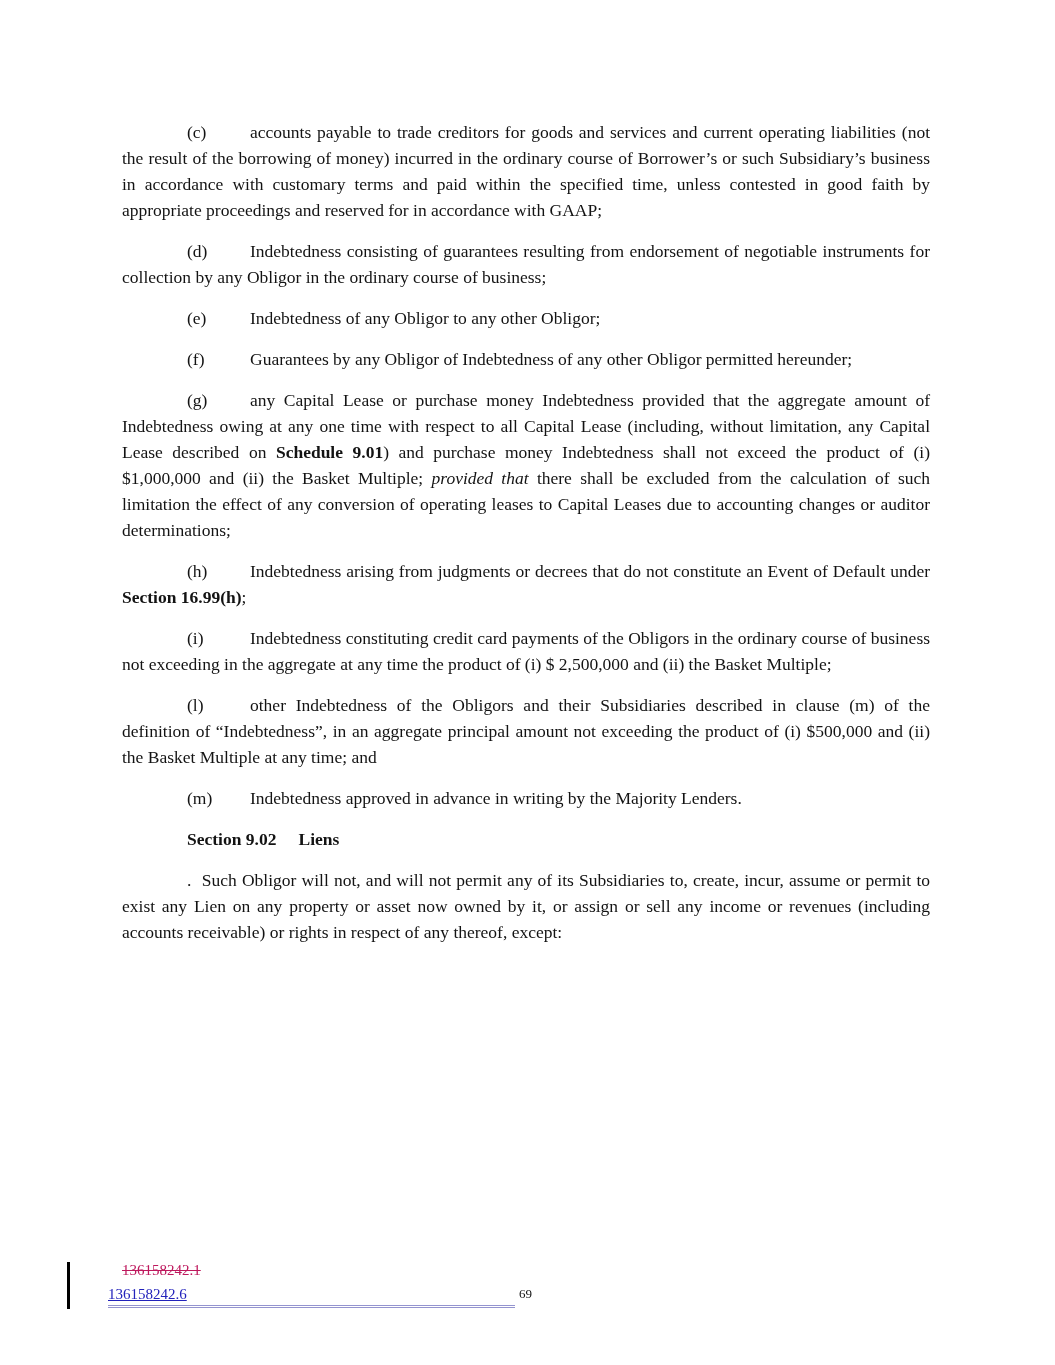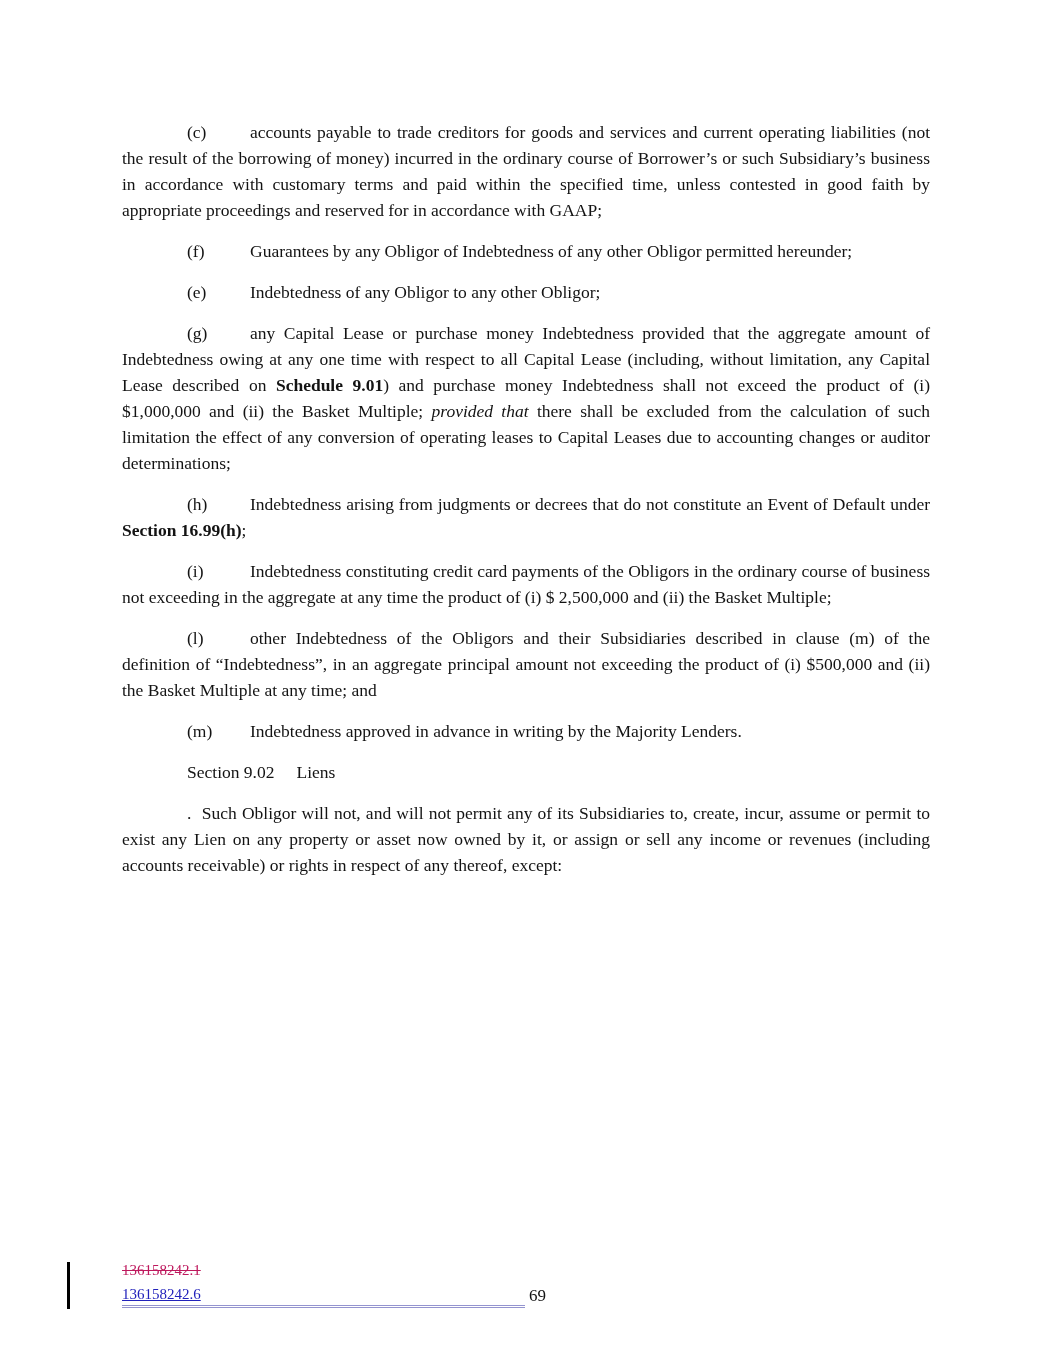--- a/index.html
+++ b/index.html
@@ -27,21 +27,21 @@
   }
   .label {
     display: inline-block;
     width: 63px;
     text-indent: 0;
   }
   .heading {
     margin: 0 0 15px 0;
     text-indent: 65px;
     line-height: 26px;
-    font-weight: normal;
+    font-weight: bold;
     text-align: left;
   }
   .heading-title { margin-left: 22px; }
   .bold { font-weight: bold; }
   .italic { font-style: italic; }
 
   .change-bar {
     position: absolute;
     left: 67px;
     top: 1262px;
@@ -53,56 +53,57 @@
     position: absolute;
     left: 122px;
     top: 1260px;
     font-size: 15px;
     line-height: 20px;
     color: #be185d;
     text-decoration: line-through;
   }
   .footer-row {
     position: absolute;
-    left: 122px;
+    left: 108px;
     top: 1284px;
     width: 424px;
     display: flex;
-    align-items: flex-end;
+    align-items: flex-start;
     font-size: 15px;
     line-height: 20px;
   }
   .footer-rule {
     flex: 1;
     border-bottom: 3px double #9494cf;
     padding-bottom: 1px;
   }
   .doc-new {
     color: #2222bb;
     text-decoration: underline;
   }
   .page-num {
     color: #131313;
-    font-size: 17px;
+    font-size: 13px;
     margin-left: 4px;
     margin-bottom: 2px;
   }
 </style>
 </head>
 <body>
 
 <div class="page">
   <div class="content">
 
     <p class="para"><span class="label">(c)</span><span>accounts payable to trade creditors for goods and services and current operating liabilities (not the result of the borrowing of money) incurred in the ordinary course of Borrower’s or such Subsidiary’s business in accordance with customary terms and paid within the specified time, unless contested in good faith by appropriate proceedings and reserved for in accordance with GAAP;</span></p>
 
+    <p class="para"><span class="label">(d)</span><span>Indebtedness consisting of guarantees resulting from endorsement of negotiable instruments for collection by any Obligor in the ordinary course of business;</span></p>
+
+    <p class="para"><span class="label">(e)</span><span>Indebtedness of any Obligor to any other Obligor;</span></p>
 
     <p class="para"><span class="label">(f)</span><span>Guarantees by any Obligor of Indebtedness of any other Obligor permitted hereunder;</span></p>
-
-    <p class="para"><span class="label">(e)</span><span>Indebtedness of any Obligor to any other Obligor;</span></p>
 
     <p class="para"><span class="label">(g)</span><span>any Capital Lease or purchase money Indebtedness provided that the aggregate amount of Indebtedness owing at any one time with respect to all Capital Lease (including, without limitation, any Capital Lease described on </span><span class="bold">Schedule 9.01</span><span>) and purchase money Indebtedness shall not exceed the product of (i) $1,000,000 and (ii) the Basket Multiple; </span><span class="italic">provided that</span><span> there shall be excluded from the calculation of such limitation the effect of any conversion of operating leases to Capital Leases due to accounting changes or auditor determinations;</span></p>
 
     <p class="para"><span class="label">(h)</span><span>Indebtedness arising from judgments or decrees that do not constitute an Event of Default under </span><span class="bold">Section 16.99(h)</span><span>;</span></p>
 
     <p class="para"><span class="label">(i)</span><span>Indebtedness constituting credit card payments of the Obligors in the ordinary course of business not exceeding in the aggregate at any time the product of (i) $ 2,500,000 and (ii) the Basket Multiple;</span></p>
 
 
 
     <p class="para"><span class="label">(l)</span><span>other Indebtedness of the Obligors and their Subsidiaries described in clause (m) of the definition of “Indebtedness”, in an aggregate principal amount not exceeding the product of (i) $500,000 and (ii) the Basket Multiple at any time; and</span></p>

